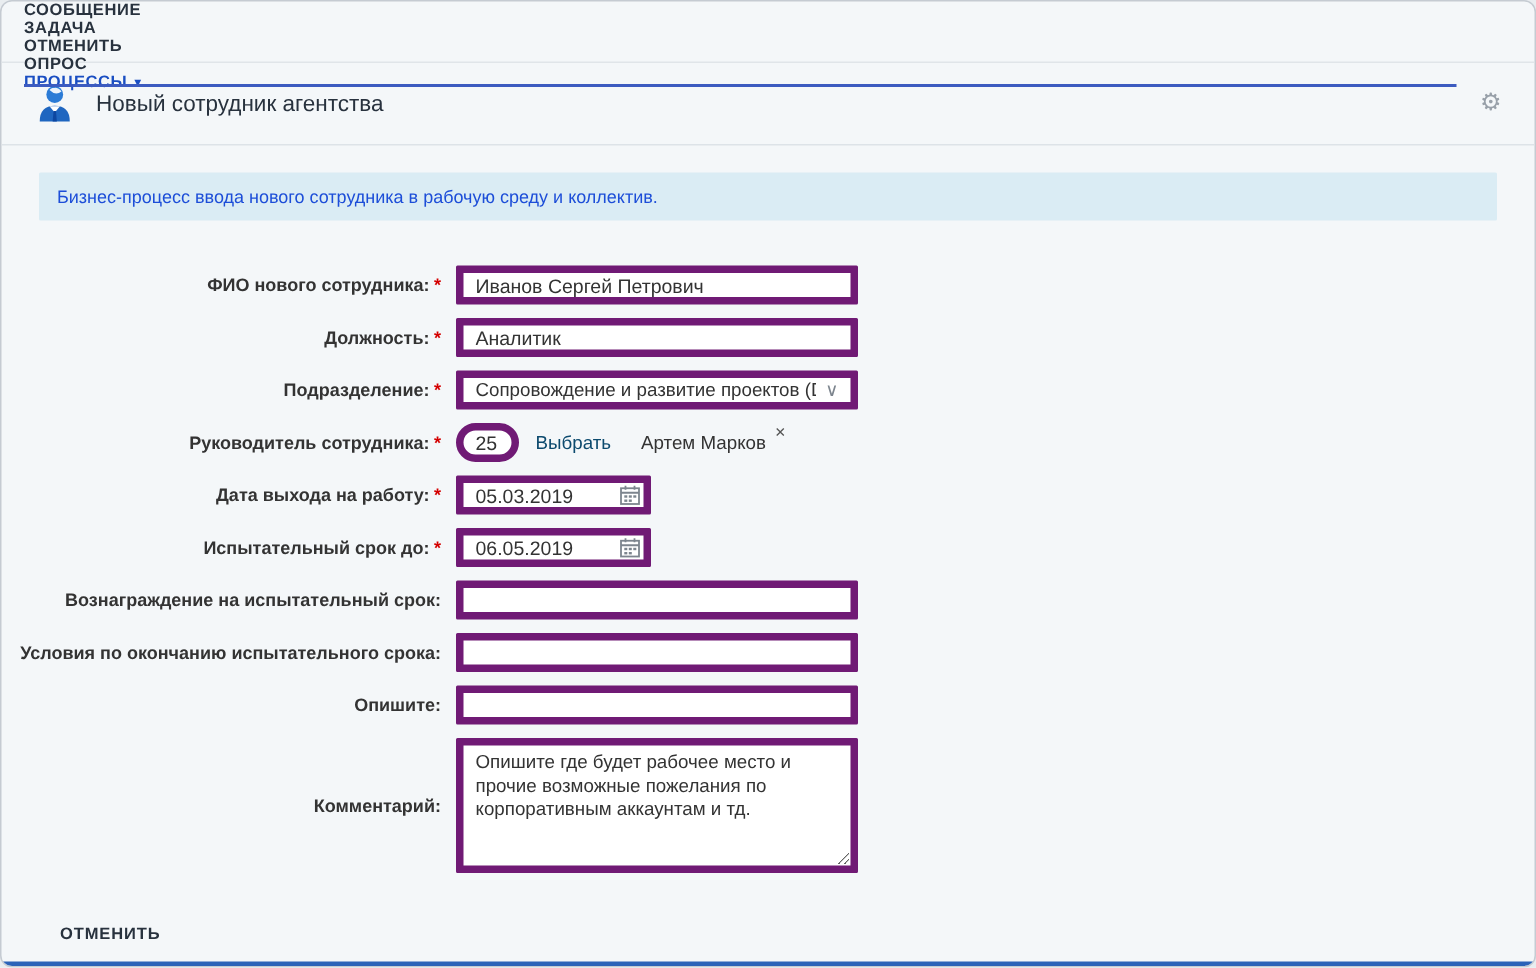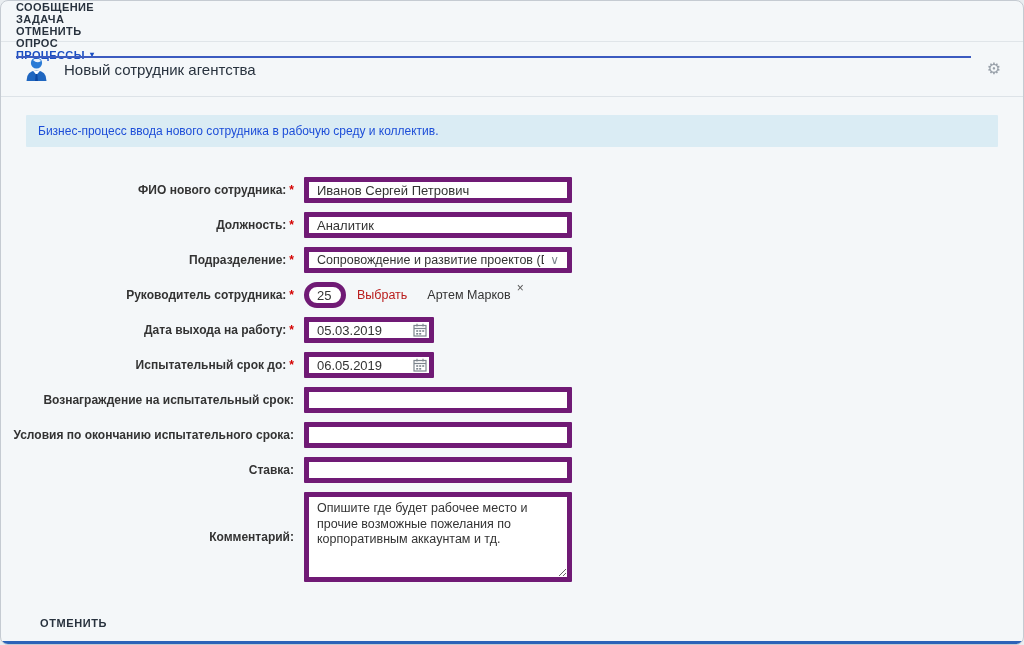--- a/index.html
+++ b/index.html
@@ -138,21 +138,21 @@
   .date-wrap { position: relative; }
   .date-wrap input { width: 130px; height: 26px; padding: 0 26px 0 8px; }
   .cal-icon {
     position: absolute;
     right: 7px; top: 6px;
     width: 14px; height: 14px;
     cursor: pointer;
   }
 
   .choose-link {
-    color: #b91c1c;
+    color: #0c4a6e;
     font-size: 12.5px;
     text-decoration: none;
     margin-left: 11px;
     cursor: pointer;
   }
   .supervisor-name {
     font-size: 12.5px;
     color: #333;
     margin-left: 20px;
   }
@@ -330,21 +330,21 @@
     </div>
 
     <div class="form-row">
       <div class="field-label"><span>Условия по окончанию испытательного срока:</span></div>
       <div class="controls">
           <input class="txt" type="text" value="" style="">
         </div>
     </div>
 
     <div class="form-row">
-      <div class="field-label"><span>Ставка:</span></div>
+      <div class="field-label"><span>Опишите:</span></div>
       <div class="controls">
           <input class="txt" type="text" value="" style="">
         </div>
     </div>
 
     <div class="form-row">
       <div class="field-label"><span>Комментарий:</span></div>
       <div class="controls">
           <textarea class="comment" style="">Опишите где будет рабочее место и прочие возможные пожелания по корпоративным аккаунтам и тд.</textarea>
         </div>

